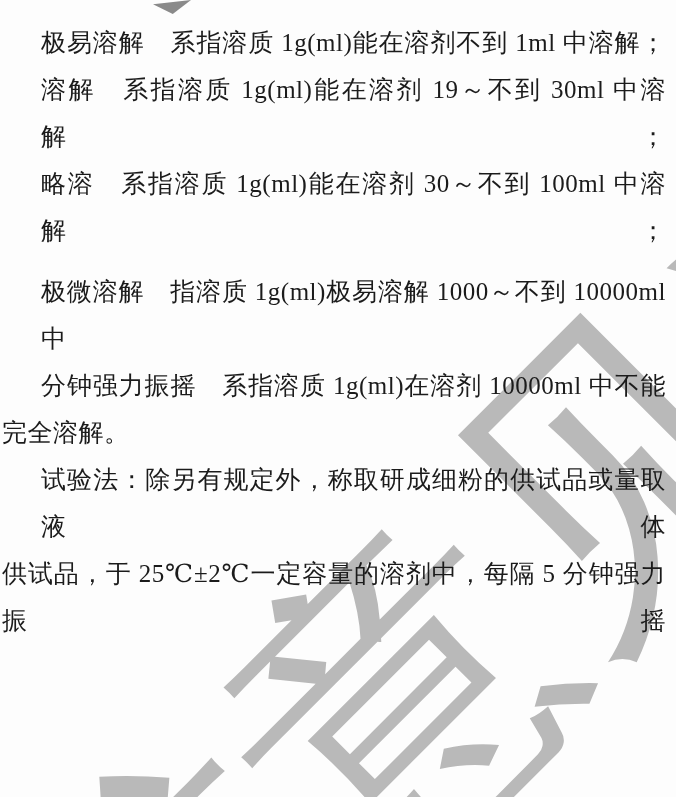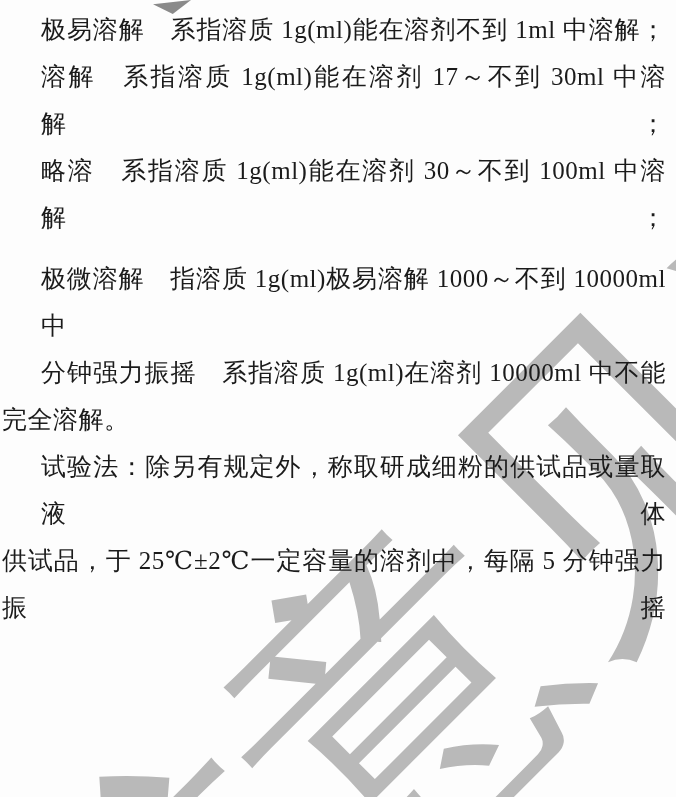--- a/index.html
+++ b/index.html
@@ -44,21 +44,21 @@
     width: 38px;
     height: 14px;
     background: var(--frag-color, #8a8a8a);
     clip-path: polygon(0 30%, 100% 0, 52% 100%);
   }
   .text-layer {
     position: absolute;
     inset: 0;
     z-index: 1;
     box-sizing: border-box;
-    padding: 6px 10px 0 2px;
+    padding: 19px 10px 0 2px;
   }
   .line {
     font-size: 25px;
     line-height: 47px;
     color: var(--text-color, #1b1b1b);
     letter-spacing: 0.5px;
   }
   .line.justify {
     text-align: justify;
     text-align-last: justify;
@@ -74,21 +74,21 @@
 </head>
 <body style="background: rgb(253, 253, 253);">
 
 <div class="page">
   <div class="watermark-layer">
     <div class="watermark-text">征求意见稿</div>
     <div class="watermark-fragment"></div>
   </div>
   <div class="text-layer" id="text-block">
       <div class="line indent justify">极易溶解　系指溶质 1g(ml)能在溶剂不到 1ml 中溶解；</div>
-      <div class="line indent justify">溶解　系指溶质 1g(ml)能在溶剂 17～不到 30ml 中溶解；</div>
+      <div class="line indent justify">溶解　系指溶质 1g(ml)能在溶剂 19～不到 30ml 中溶解；</div>
       <div class="line indent justify gap-after">略溶　系指溶质 1g(ml)能在溶剂 30～不到 100ml 中溶解；</div>
       <div class="line indent justify">极微溶解　指溶质 1g(ml)极易溶解 1000～不到 10000ml 中</div>
       <div class="line indent justify">分钟强力振摇　系指溶质 1g(ml)在溶剂 10000ml 中不能</div>
       <div class="line">完全溶解。</div>
       <div class="line indent justify">试验法：除另有规定外，称取研成细粉的供试品或量取液体</div>
       <div class="line justify">供试品，于 25℃±2℃一定容量的溶剂中，每隔 5 分钟强力振摇</div>
     </div>
 </div>
 
 </body></html>

